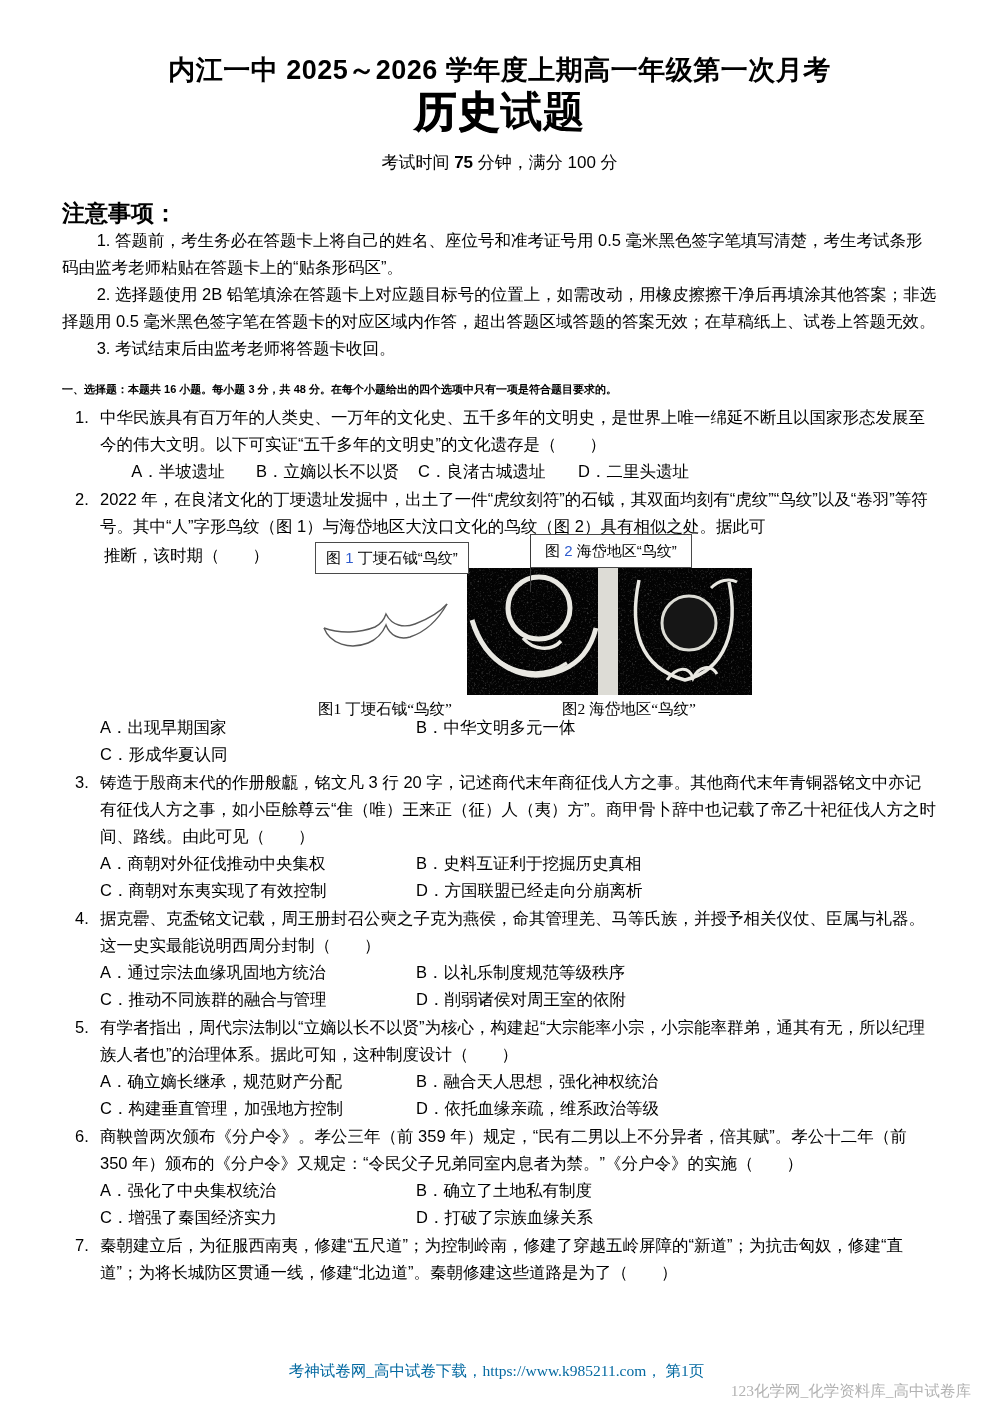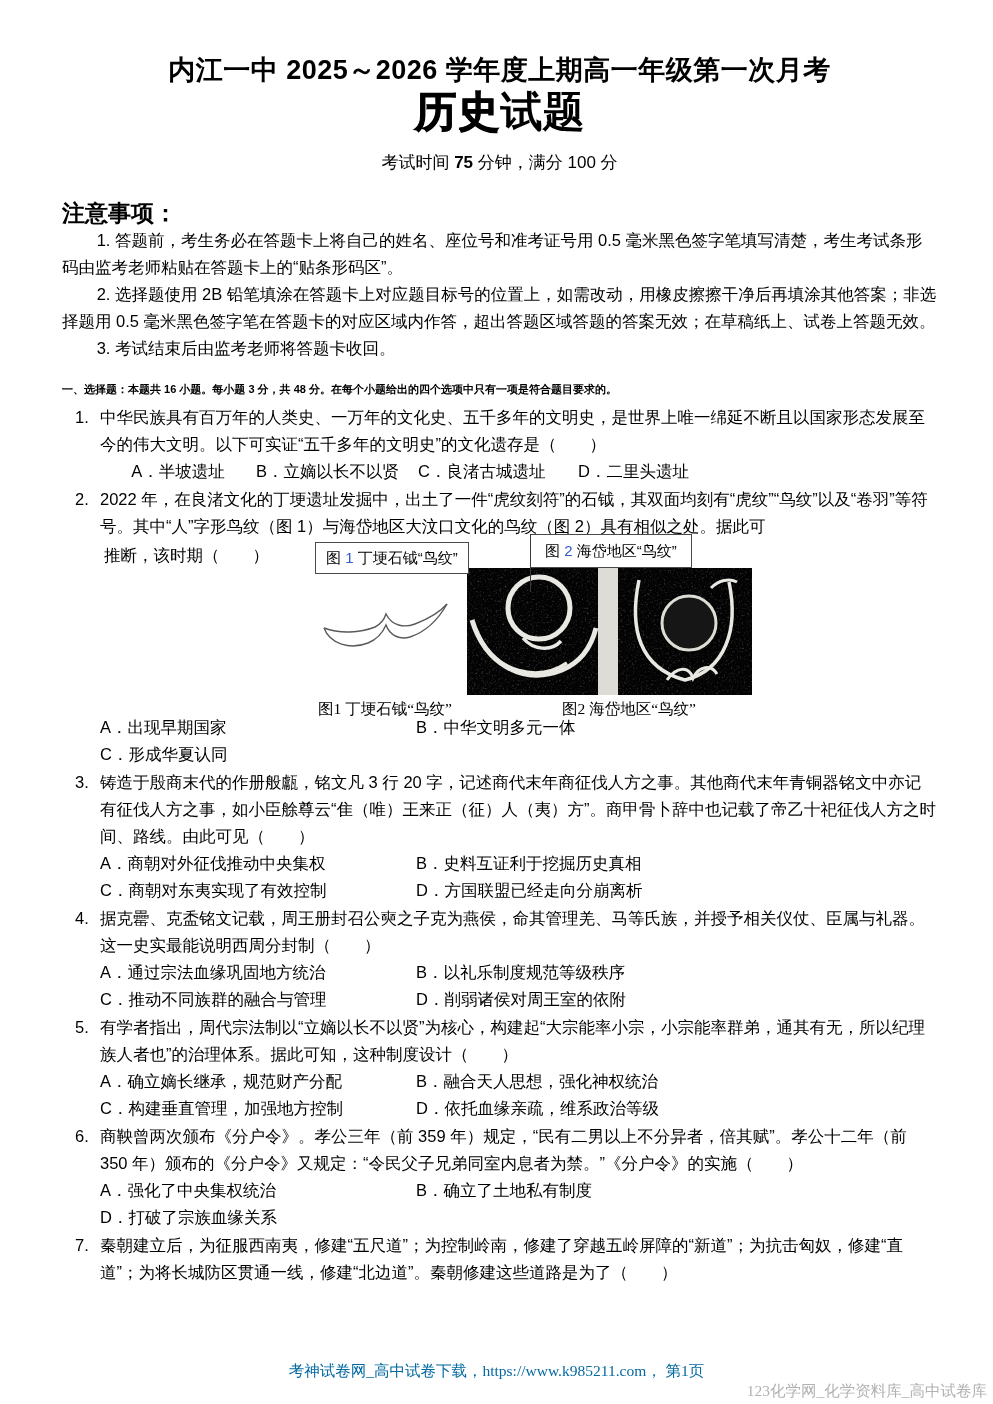--- a/index.html
+++ b/index.html
@@ -41,21 +41,21 @@
   .fig-vline{position:absolute;left:430px;top:-6px;width:1px;height:58px;background:#3a3a3a;z-index:4;}
   .fig-drawing{position:absolute;left:220px;top:60px;z-index:1;}
   .fig-rubbing{position:absolute;left:367px;top:28px;z-index:2;}
   .fig-caption{position:absolute;top:155px;font-family:"Liberation Serif","DejaVu Serif",serif;
     font-size:15.5px;white-space:nowrap;z-index:3;}
   .fig-caption1{left:218px;}
   .fig-caption2{left:462px;}
   
   .footer{position:absolute;left:0;right:0;bottom:22px;text-align:center;
     font-family:"Liberation Serif","DejaVu Serif",serif;font-size:15.5px;color:#0369a1;}
-  .watermark{position:absolute;right:6px;bottom:2px;
+  .watermark{position:absolute;right:22px;bottom:2px;
     font-family:"Liberation Serif","DejaVu Serif",serif;font-size:15.5px;color:#b2b2b2;}
 </style>
 </head>
 <body>
 
 <div class="page">
 
   <div class="hdr">
     <div class="hdr-title">内江一中 2025～2026 学年度上期高一年级第一次月考</div>
     <div class="hdr-subject"><span class="strong">历史</span><span>试题</span></div>
@@ -180,20 +180,21 @@
     </div>
   </div>
 
   <div class="question">
     <div class="qnum">6.</div>
     <div class="qbody">
       <p class="stem">商鞅曾两次颁布《分户令》。孝公三年（前 359 年）规定，“民有二男以上不分异者，倍其赋”。孝公十二年（前 350 年）颁布的《分户令》又规定：“令民父子兄弟同室内息者为禁。”《分户令》的实施（　　）</p>
       <div class="opts-grid">
         <span>A．强化了中央集权统治</span>
         <span>B．确立了土地私有制度</span>
+        <span>C．增强了秦国经济实力</span>
         <span>D．打破了宗族血缘关系</span>
       </div>
     </div>
   </div>
 
   <div class="question">
     <div class="qnum">7.</div>
     <div class="qbody">
       <p class="stem">秦朝建立后，为征服西南夷，修建“五尺道”；为控制岭南，修建了穿越五岭屏障的“新道”；为抗击匈奴，修建“直道”；为将长城防区贯通一线，修建“北边道”。秦朝修建这些道路是为了（　　）</p>
     </div>

